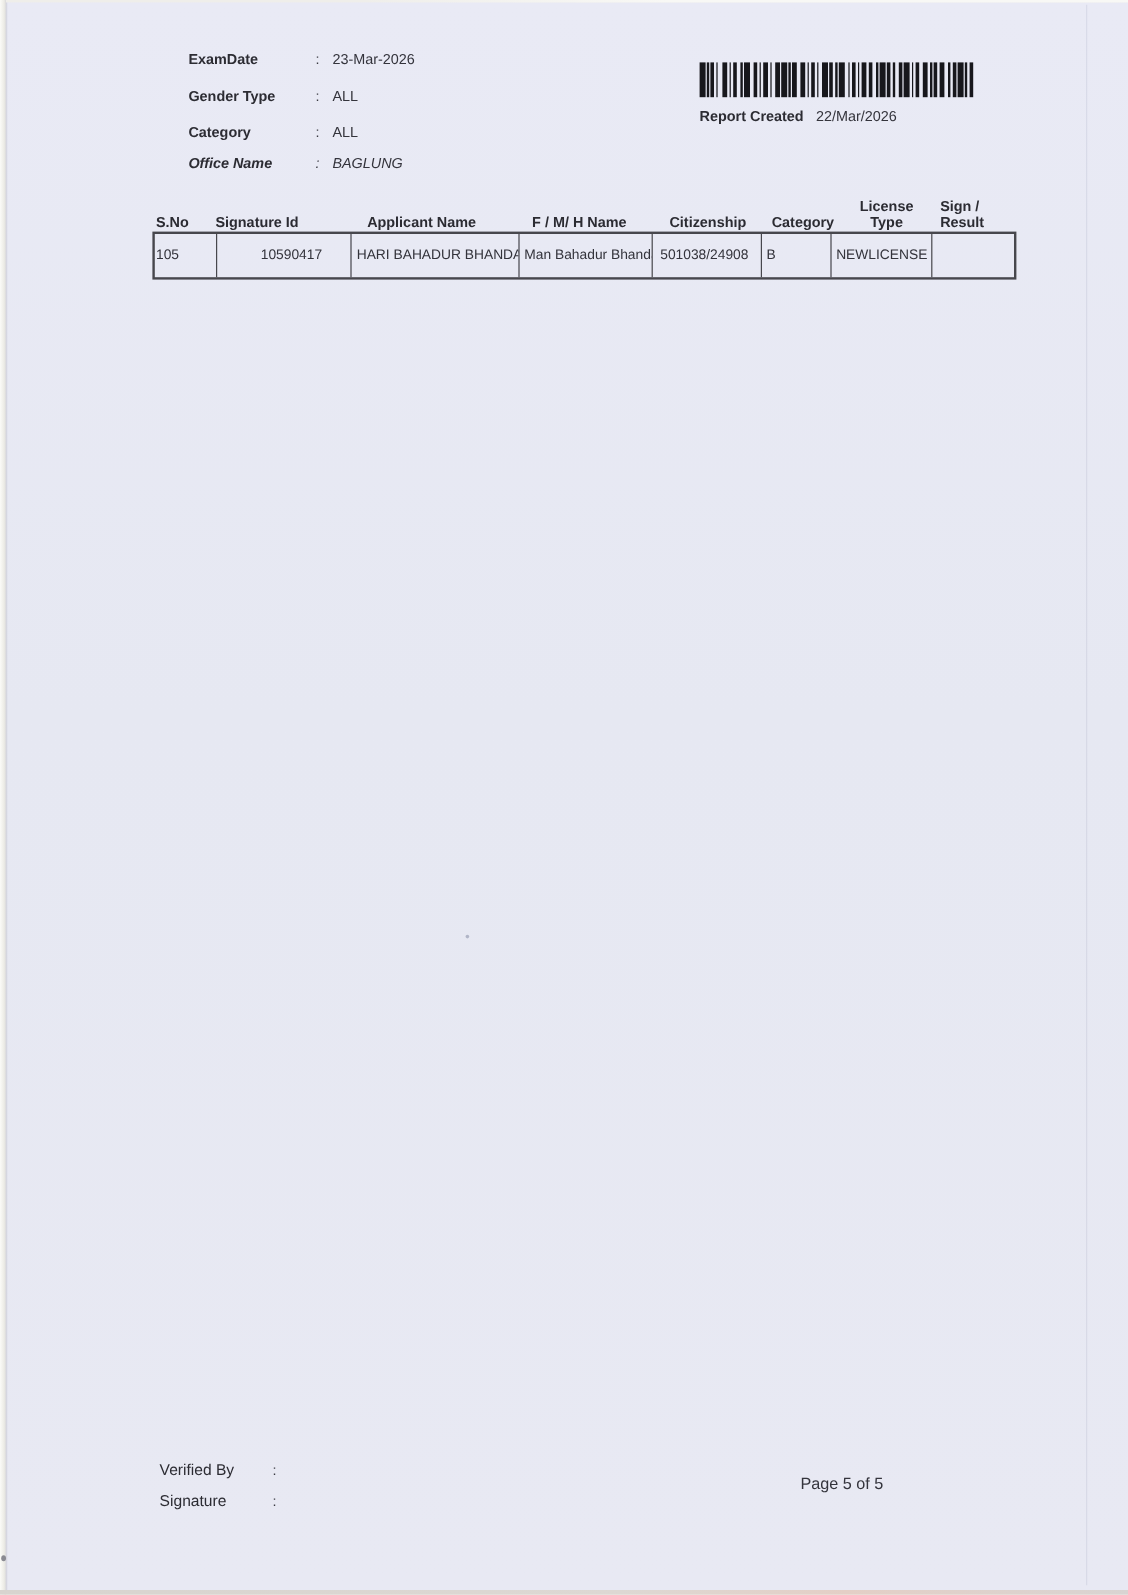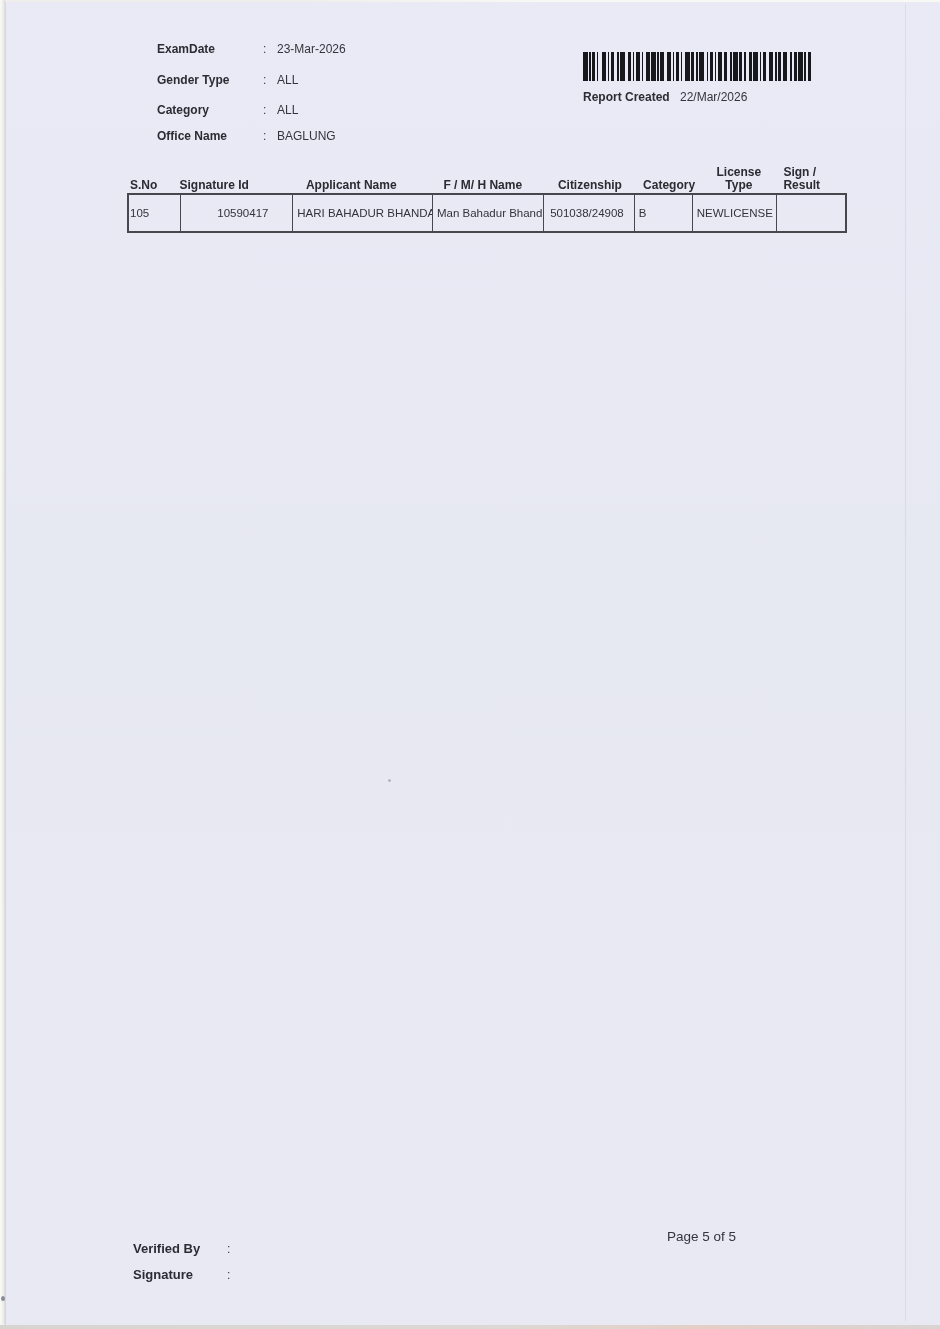--- a/index.html
+++ b/index.html
@@ -36,21 +36,21 @@
   .speck { position:absolute; border-radius:50%; background:#9aa0b5; }
   .speck.s1 { left:383px; top:777px; width:3px; height:3px; opacity:.7; }
   .speck.s2 { left:1px; top:1296px; width:4px; height:5px; background:#8a8a92; }
 
   
   .fields { position:absolute; left:152px; top:0; }
   .field { position:absolute; left:0; width:420px; font-size:12px; white-space:nowrap; }
   .field .lbl { display:inline-block; width:106px; font-weight:bold; color:#2c2c33; }
   .field .sep { display:inline-block; width:14px; color:#3a3a42; }
   .field .val { color:#34343c; }
-  .f0 { top:40px; } .f1 { top:71px; } .f2 { top:101px; } .f3 { top:127px; }
+  .f0 { top:40px; } .f1 { top:71px; } .f2 { top:101px; } .f3 { top:127px;font-style:italic; }
 
   
   .barcode {
     position:absolute; left:578px; top:50px; width:230px; height:29px;
     display:flex; align-items:stretch;
   }
   .barcode .bar { background:#17171c; }
   .barcode .gap { background:transparent; }
   .report-created { position:absolute; left:578px; top:88px; font-size:12px; white-space:nowrap; }
   .report-created .lbl { display:inline-block; width:97px; font-weight:bold; color:#2c2c33; }
@@ -71,21 +71,21 @@
   .td:last-child { border-right:none; }
   .c0 { width:55px; } .c1 { width:85px; } .c2 { width:147px; } .c3 { width:117px; }
   .c4 { width:95px; } .c5 { width:61px; } .c6 { width:89px; } .c7 { width:71px; }
   .td.c0 { padding-left:1px; } .td.c1 { padding-left:5px;margin-left:31px; } .td.c4 { padding-left:6px; }
   .hc0 { padding-left:2px; } .hc2 { padding-left:2px;margin-left:45px; } .hc3 { padding-left:2px; }
   .hc4 { padding-left:7px; } .hc5 { padding-left:3px; }
   .hc6 { text-align:center; } .hc7 { padding-left:3px; }
 
   
   .footer-line { position:absolute; left:128px; font-size:13px; white-space:nowrap; }
-  .footer-line .lbl { display:inline-block; width:94px; font-weight:bold; color:#2c2c33;margin-top:24px; }
+  .footer-line .lbl { display:inline-block; width:94px; font-weight:normal; color:#2c2c33; }
   .footer-line .sep { color:#3a3a42; font-size:12px; }
   .fl0 { top:1215px; } .fl1 { top:1241px; }
   .page-indicator { position:absolute; left:662px; top:1227px; font-size:13.5px; color:#34343c; }
 </style>
 </head>
 <body>
 
 <div class="paper">
 
   <div class="fields">

